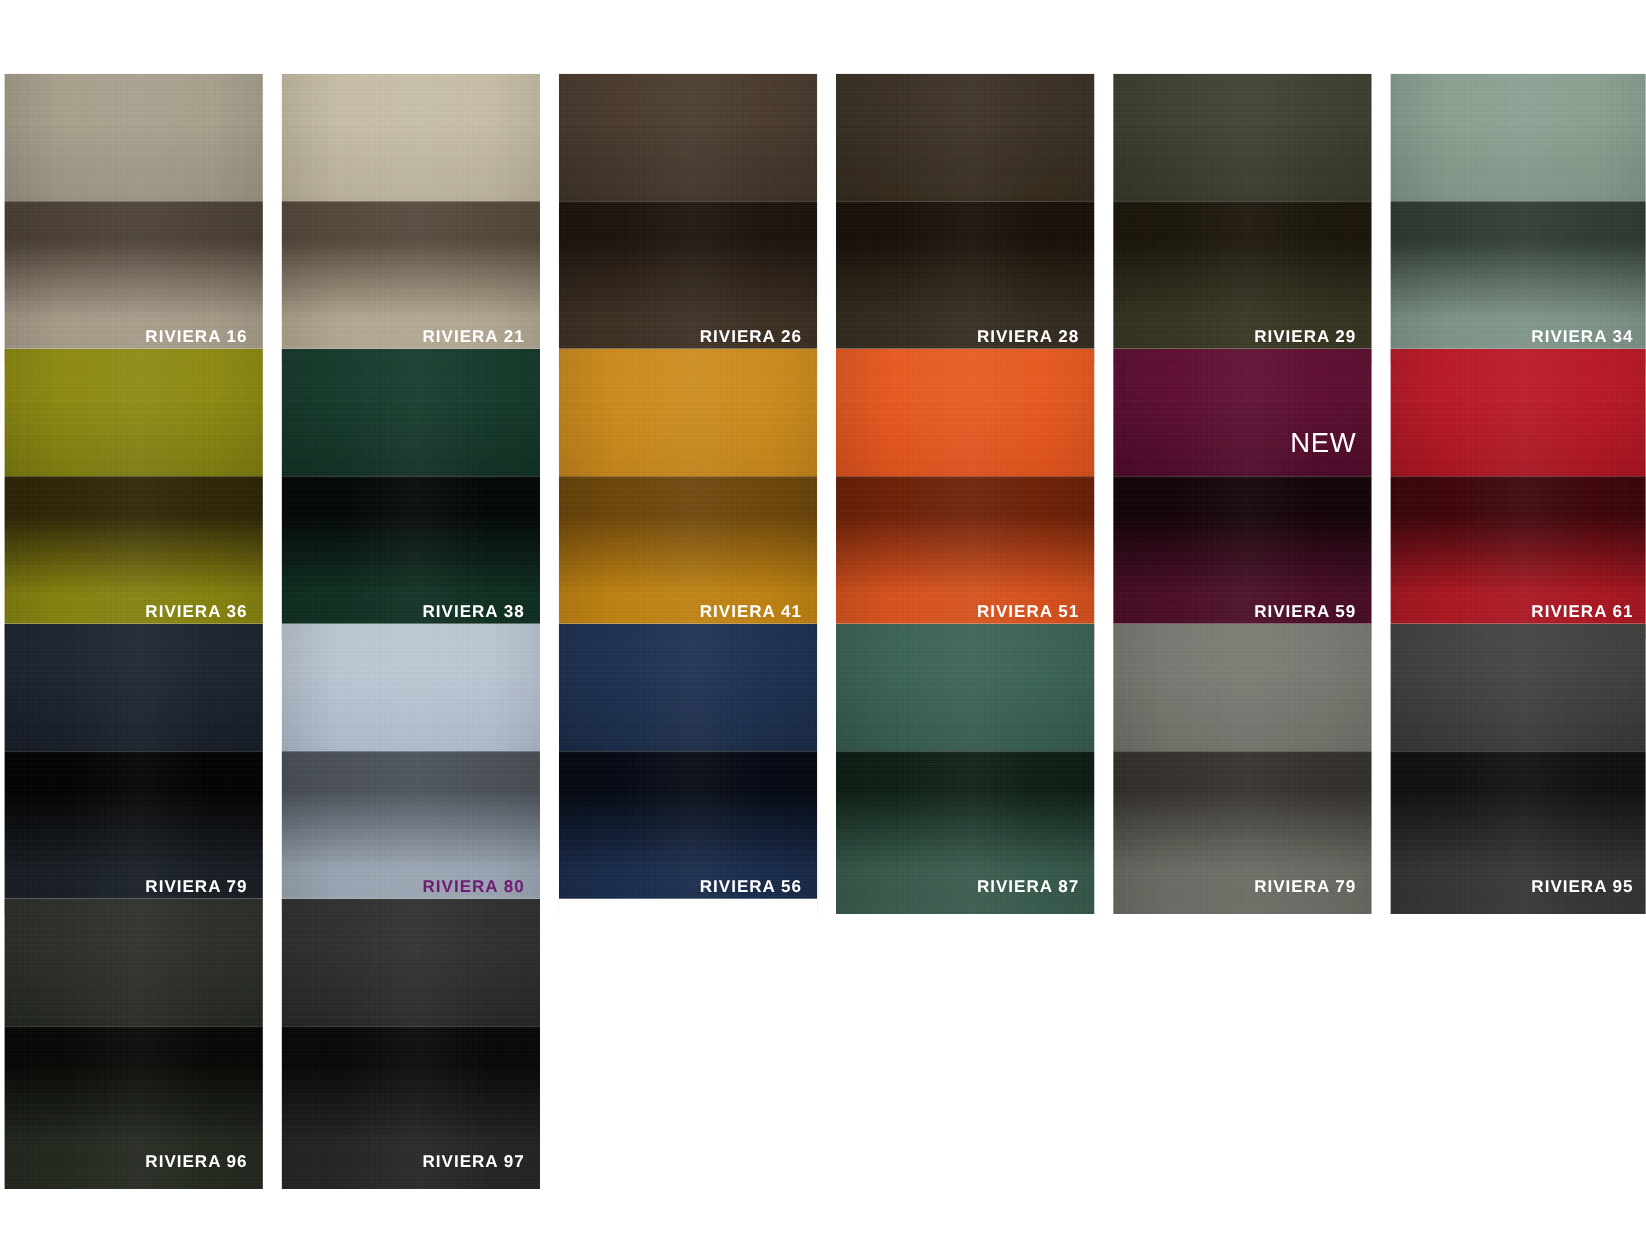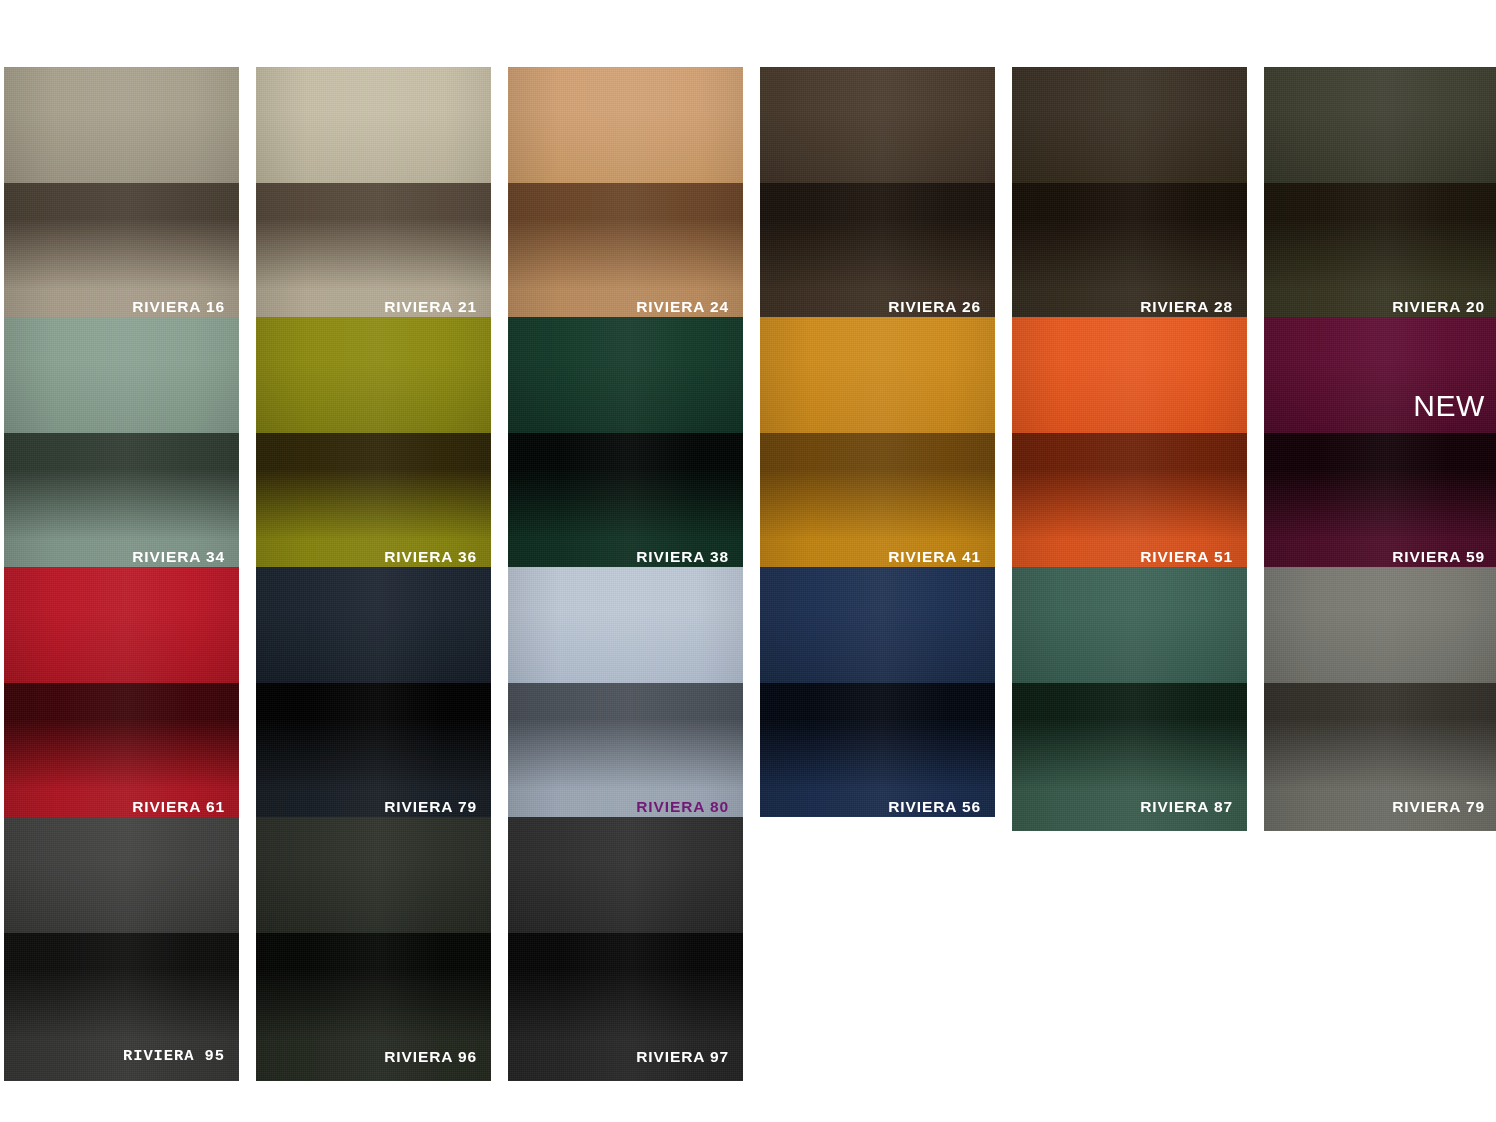--- a/index.html
+++ b/index.html
@@ -106,21 +106,21 @@
     white-space: nowrap;
     text-align: right;
   }
 
   .swatch-badge {
     position: absolute;
     right: 14px;
     top: 74px;
     color: #ffffff;
     font-family: "Liberation Sans", sans-serif;
-    font-size: 30px;
+    font-size: 25px;
     font-weight: normal;
     letter-spacing: 0.6px;
     line-height: 1;
     white-space: nowrap;
     text-align: right;
   }
 </style>
 </head>
 <body style="background: rgb(255, 255, 255);">
 
@@ -133,46 +133,39 @@
       <div class="swatch-label" style="color: rgb(255, 255, 255);">RIVIERA 16</div>
     </div>
     <div class="swatch">
       <div class="band-top" style="background: linear-gradient(rgb(200, 192, 168) 0%, rgb(200, 192, 168) 38%, rgb(185, 177, 153) 100%);"></div>
       <div class="band-bottom" style="background: linear-gradient(rgb(85, 72, 58) 0%, rgb(85, 72, 58) 24%, rgb(178, 168, 146) 72%, rgb(178, 168, 146) 100%);"></div>
       <div class="sheen"></div>
       <div class="grain"></div>
       <div class="swatch-label" style="color: rgb(255, 255, 255);">RIVIERA 21</div>
     </div>
     <div class="swatch">
-      <div class="band-top" style="background: linear-gradient(rgb(211, 162, 116) 0%, rgb(211, 162, 116) 38%, rgb(199, 150, 98) 100%);"></div>
-      <div class="band-bottom" style="background: linear-gradient(rgb(107, 69, 39) 0%, rgb(107, 69, 39) 24%, rgb(185, 138, 92) 72%, rgb(185, 138, 92) 100%);"></div>
-      <div class="sheen"></div>
-      <div class="grain"></div>
-      <div class="swatch-label" style="color: rgb(255, 255, 255);">RIVIERA 24</div>
-    </div>
-    <div class="swatch">
       <div class="band-top" style="background: linear-gradient(rgb(74, 59, 45) 0%, rgb(74, 59, 45) 38%, rgb(61, 48, 36) 100%);"></div>
       <div class="band-bottom" style="background: linear-gradient(rgb(27, 19, 12) 0%, rgb(27, 19, 12) 24%, rgb(60, 46, 33) 72%, rgb(60, 46, 33) 100%);"></div>
       <div class="sheen"></div>
       <div class="grain"></div>
       <div class="swatch-label" style="color: rgb(255, 255, 255);">RIVIERA 26</div>
     </div>
     <div class="swatch">
       <div class="band-top" style="background: linear-gradient(rgb(59, 49, 37) 0%, rgb(59, 49, 37) 38%, rgb(49, 40, 25) 100%);"></div>
       <div class="band-bottom" style="background: linear-gradient(rgb(23, 15, 7) 0%, rgb(23, 15, 7) 24%, rgb(51, 42, 29) 72%, rgb(51, 42, 29) 100%);"></div>
       <div class="sheen"></div>
       <div class="grain"></div>
       <div class="swatch-label" style="color: rgb(255, 255, 255);">RIVIERA 28</div>
     </div>
     <div class="swatch">
       <div class="band-top" style="background: linear-gradient(rgb(63, 64, 49) 0%, rgb(63, 64, 49) 38%, rgb(52, 53, 39) 100%);"></div>
       <div class="band-bottom" style="background: linear-gradient(rgb(26, 20, 9) 0%, rgb(26, 20, 9) 24%, rgb(53, 51, 31) 72%, rgb(53, 51, 31) 100%);"></div>
       <div class="sheen"></div>
       <div class="grain"></div>
-      <div class="swatch-label" style="color: rgb(255, 255, 255);">RIVIERA 20</div>
+      <div class="swatch-label" style="color: rgb(255, 255, 255);">RIVIERA 29</div>
     </div>
     <div class="swatch">
       <div class="band-top" style="background: linear-gradient(rgb(139, 163, 147) 0%, rgb(139, 163, 147) 38%, rgb(125, 148, 133) 100%);"></div>
       <div class="band-bottom" style="background: linear-gradient(rgb(47, 59, 49) 0%, rgb(47, 59, 49) 24%, rgb(126, 148, 136) 72%, rgb(126, 148, 136) 100%);"></div>
       <div class="sheen"></div>
       <div class="grain"></div>
       <div class="swatch-label" style="color: rgb(255, 255, 255);">RIVIERA 34</div>
     </div>
     <div class="swatch">
       <div class="band-top" style="background: linear-gradient(rgb(142, 140, 16) 0%, rgb(142, 140, 16) 38%, rgb(123, 122, 12) 100%);"></div>
@@ -250,21 +243,21 @@
       <div class="band-bottom" style="background: linear-gradient(rgb(51, 48, 42) 0%, rgb(51, 48, 42) 24%, rgb(106, 106, 99) 72%, rgb(106, 106, 99) 100%);"></div>
       <div class="sheen"></div>
       <div class="grain"></div>
       <div class="swatch-label" style="color: rgb(255, 255, 255);">RIVIERA 79</div>
     </div>
     <div class="swatch">
       <div class="band-top" style="background: linear-gradient(rgb(65, 65, 64) 0%, rgb(65, 65, 64) 38%, rgb(53, 53, 52) 100%);"></div>
       <div class="band-bottom" style="background: linear-gradient(rgb(14, 14, 13) 0%, rgb(14, 14, 13) 24%, rgb(51, 51, 50) 72%, rgb(51, 51, 50) 100%);"></div>
       <div class="sheen"></div>
       <div class="grain"></div>
-      <div class="swatch-label" style="color: rgb(255, 255, 255); font-family: Liberation Mono, monospace;">RIVIERA 95</div>
+      <div class="swatch-label" style="color: rgb(255, 255, 255);">RIVIERA 95</div>
     </div>
     <div class="swatch">
       <div class="band-top" style="background: linear-gradient(rgb(43, 47, 39) 0%, rgb(43, 47, 39) 38%, rgb(34, 38, 31) 100%);"></div>
       <div class="band-bottom" style="background: linear-gradient(rgb(4, 6, 3) 0%, rgb(4, 6, 3) 24%, rgb(34, 39, 30) 72%, rgb(34, 39, 30) 100%);"></div>
       <div class="sheen"></div>
       <div class="grain"></div>
       <div class="swatch-label" style="color: rgb(255, 255, 255);">RIVIERA 96</div>
     </div>
     <div class="swatch">
       <div class="band-top" style="background: linear-gradient(rgb(47, 47, 47) 0%, rgb(47, 47, 47) 38%, rgb(37, 37, 37) 100%);"></div>

